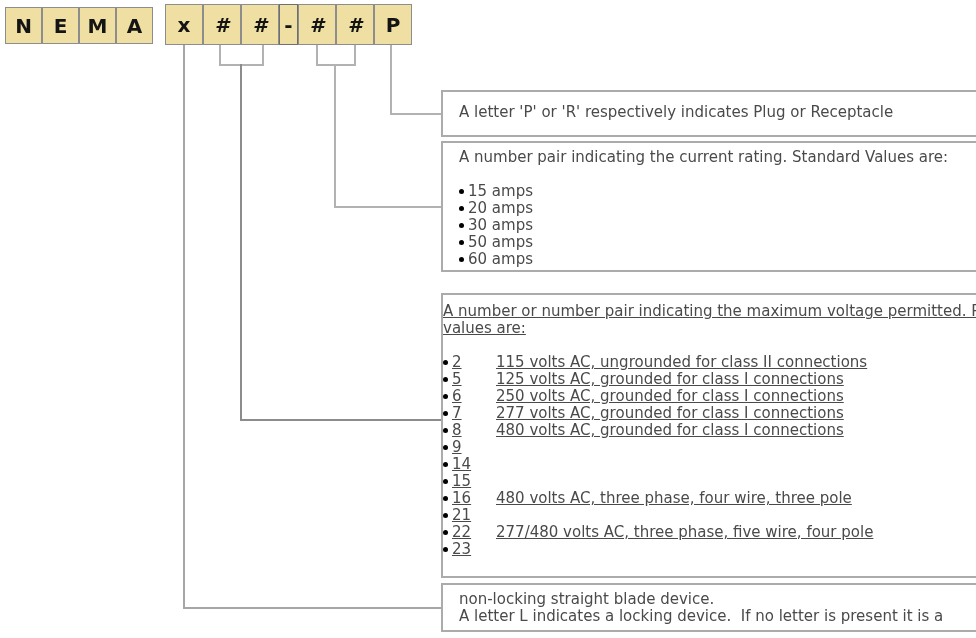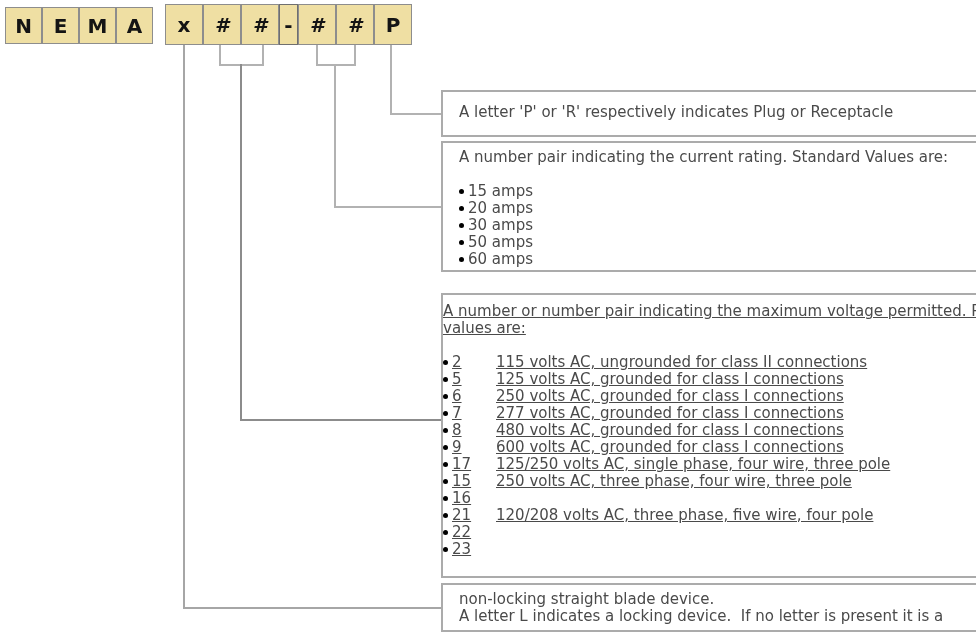--- a/index.html
+++ b/index.html
@@ -132,44 +132,42 @@
           <span>277 volts AC, grounded for class I connections</span>
         </div>
         <div class="row">
           <span class="dot"></span>
           <span class="num">8</span>
           <span>480 volts AC, grounded for class I connections</span>
         </div>
         <div class="row">
           <span class="dot"></span>
           <span class="num">9</span>
-          <span>600 volts AC, grounded for class I connections</span>
         </div>
         <div class="row">
           <span class="dot"></span>
-          <span class="num">17</span>
-          <span>125/250 volts AC, single phase, four wire, three pole</span>
+          <span class="num">14</span>
         </div>
         <div class="row">
           <span class="dot"></span>
           <span class="num">15</span>
-          <span>250 volts AC, three phase, four wire, three pole</span>
         </div>
         <div class="row">
           <span class="dot"></span>
           <span class="num">16</span>
+          <span>480 volts AC, three phase, four wire, three pole</span>
         </div>
         <div class="row">
           <span class="dot"></span>
           <span class="num">21</span>
-          <span>120/208 volts AC, three phase, five wire, four pole</span>
         </div>
         <div class="row">
           <span class="dot"></span>
           <span class="num">22</span>
+          <span>277/480 volts AC, three phase, five wire, four pole</span>
         </div>
         <div class="row">
           <span class="dot"></span>
           <span class="num">23</span>
         </div>
       </div>
   </div>
 
   <div class="box box-locking">
     <div class="preserve">non-locking straight blade device.</div>

